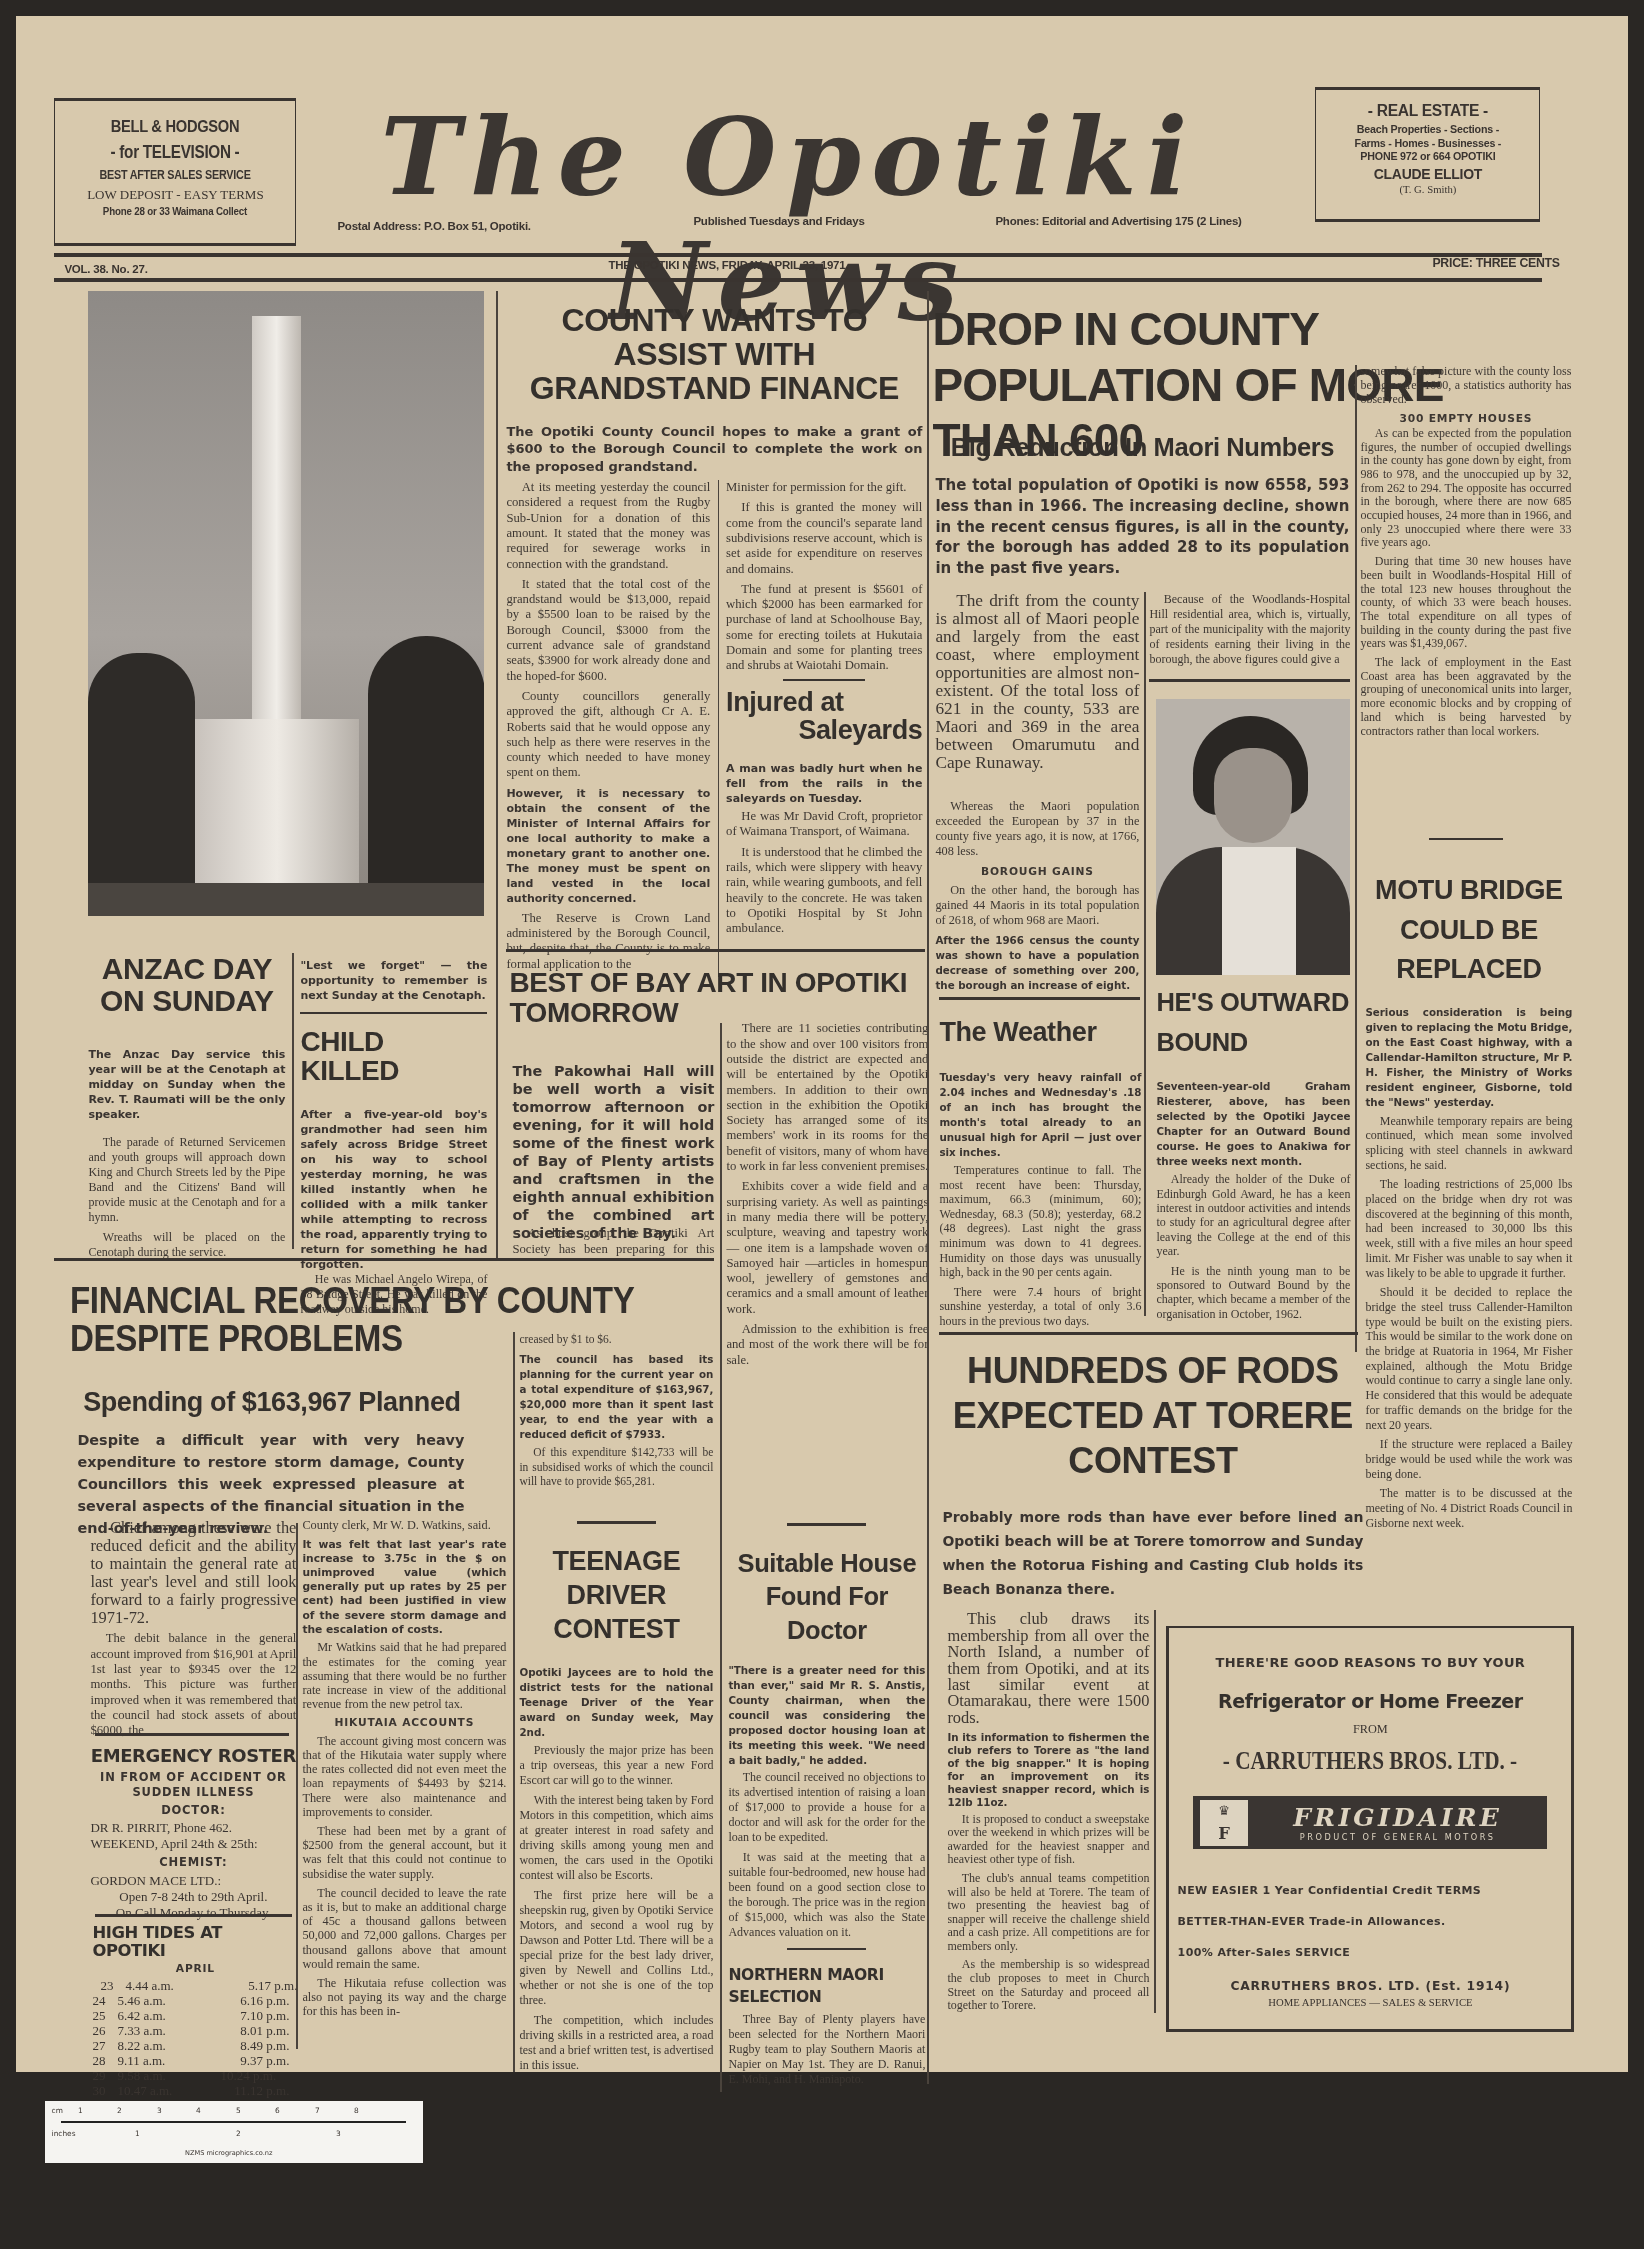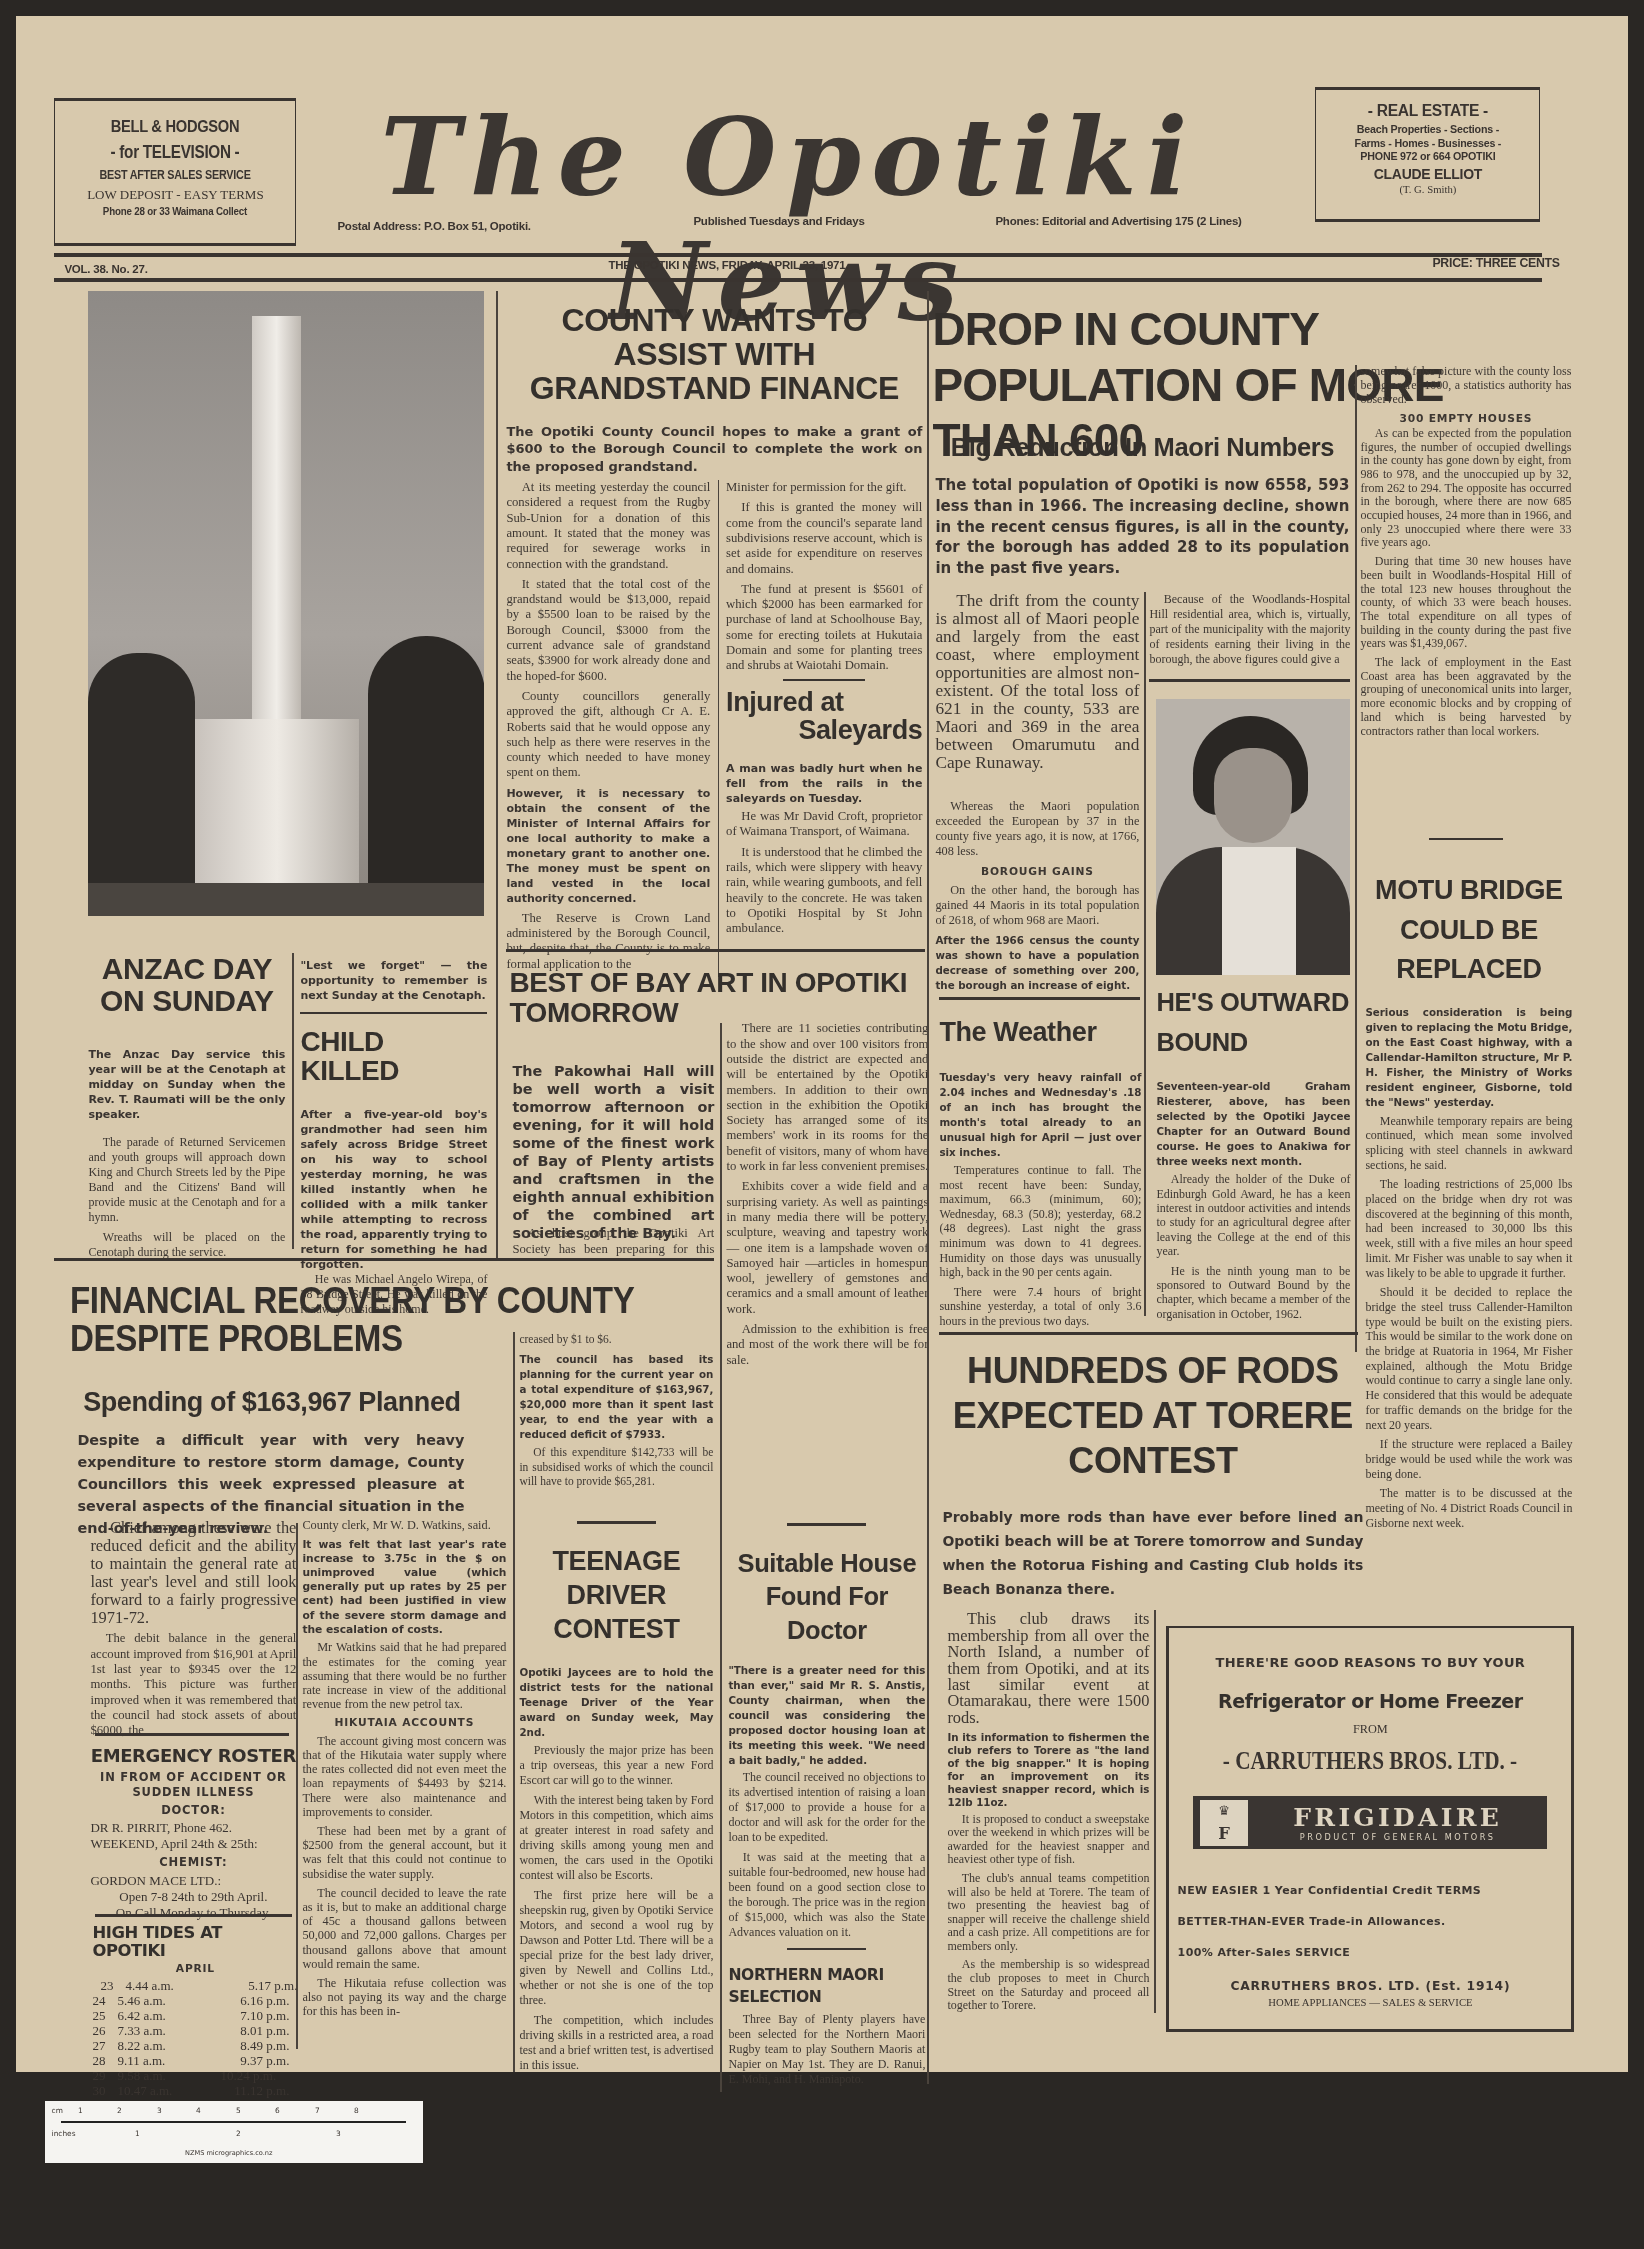--- a/index.html
+++ b/index.html
@@ -285,21 +285,21 @@
       <p>Already the holder of the Duke of Edinburgh Gold Award, he has a keen interest in outdoor activities and intends to study for an agricultural degree after leaving the College at the end of this year.</p>
       <p>He is the ninth young man to be sponsored to Outward Bound by the chapter, which became a member of the organisation in October, 1962.</p>
     </div>
   </div>
 
   <div class="hr" style="left:923px; top:981px; width:201px;"></div>
   <div class="abs" style="left:923px; top:1002px; width:202px;">
     <div class="hl" style="font-size:27px; text-align:left;">The Weather</div>
     <div class="lead" style="margin-top:23px; font-size:10.3px; line-height:15px;">Tuesday's very heavy rainfall of 2.04 inches and Wednesday's .18 of an inch has brought the month's total already to an unusual high for April — just over six inches.</div>
     <div class="body-text" style="font-size:12px; line-height:14.6px; margin-top:3.3px;">
-      <p>Temperatures continue to fall. The most recent have been: Sunday, maximum, 66.3 (minimum, 60); Wednesday, 68.3 (50.8); yesterday, 68.2 (48 degrees). Last night the grass minimum was down to 41 degrees. Humidity on those days was unusually high, back in the 90 per cents again.</p>
+      <p>Temperatures continue to fall. The most recent have been: Thursday, maximum, 66.3 (minimum, 60); Wednesday, 68.3 (50.8); yesterday, 68.2 (48 degrees). Last night the grass minimum was down to 41 degrees. Humidity on those days was unusually high, back in the 90 per cents again.</p>
       <p>There were 7.4 hours of bright sunshine yesterday, a total of only 3.6 hours in the previous two days.</p>
     </div>
   </div>
 
   <div class="hr" style="left:1413px; top:822px; width:74px; height:1.6px;"></div>
   <div class="abs" style="left:1349px; top:855px; width:207px;">
     <div class="hl" style="font-size:27px; line-height:1.45;">MOTU BRIDGE COULD BE REPLACED</div>
     <div class="lead" style="margin-top:16.4px; font-size:10.3px; line-height:15px;">Serious consideration is being given to replacing the Motu Bridge, on the East Coast highway, with a Callendar-Hamilton structure, Mr P. H. Fisher, the Ministry of Works resident engineer, Gisborne, told the "News" yesterday.</div>
     <div class="body-text" style="font-size:12px; line-height:14.7px; margin-top:3.3px;">
       <p>Meanwhile temporary repairs are being continued, which mean some involved splicing with steel channels in awkward sections, he said.</p>
@@ -330,21 +330,21 @@
     <div class="sub" style="font-size:13px; letter-spacing:0.4px;">THERE'RE GOOD REASONS TO BUY YOUR</div>
     <div class="hl" style="font-family:'DejaVu Sans',sans-serif; font-size:19px; margin-top:22px;">Refrigerator or Home Freezer</div>
     <div style="font-family:'Liberation Serif',serif; font-size:12.3px; margin-top:10px;">FROM</div>
     <div style="font-family:'Liberation Serif',serif; font-weight:bold; font-size:25px; margin-top:10px; transform:scaleX(.85);">- CARRUTHERS BROS. LTD. -</div>
     <div style="margin:21.4px auto 0; width:354px; height:53px; background:#3a3532; display:flex; align-items:center;">
       <div style="width:48px; height:46px; margin-left:6.6px; background:#ddd3c0; display:flex; flex-direction:column; align-items:center; justify-content:space-around;">
         <span style="font-size:13px; color:#3a3532;">♛</span>
         <span style="font-family:'DejaVu Serif',serif; font-weight:bold; font-size:16.4px; color:#3a3532;">F</span>
       </div>
       <div style="flex:1; color:#ddd3c0; text-align:center;">
-        <div style="font-family:'DejaVu Serif',serif; font-weight:bold; font-size:25px; letter-spacing:3.3px;">FRIGIDAIRE</div>
+        <div style="font-family:'DejaVu Serif',serif; font-weight:bold; font-size:25px; letter-spacing:3.3px;font-style:italic;">FRIGIDAIRE</div>
         <div style="font-family:'DejaVu Sans',sans-serif; font-size:8.2px; letter-spacing:2.5px;">PRODUCT OF GENERAL MOTORS</div>
       </div>
     </div>
     <div class="sub" style="text-align:left; font-size:11px; margin:35px 0 0 8.2px; letter-spacing:0.4px;">NEW EASIER 1 Year Confidential Credit TERMS</div>
     <div class="sub" style="text-align:left; font-size:11px; margin:18px 0 0 8.2px; letter-spacing:0.4px;">BETTER-THAN-EVER Trade-in Allowances.</div>
     <div class="sub" style="text-align:left; font-size:11px; margin:18px 0 0 8.2px; letter-spacing:0.4px;">100% After-Sales SERVICE</div>
     <div class="sub" style="font-size:12.3px; margin-top:20px;">CARRUTHERS BROS. LTD. (Est. 1914)</div>
     <div style="font-family:'Liberation Serif',serif; font-size:10.7px;">HOME APPLIANCES — SALES &amp; SERVICE</div>
   </div>
 </div>

